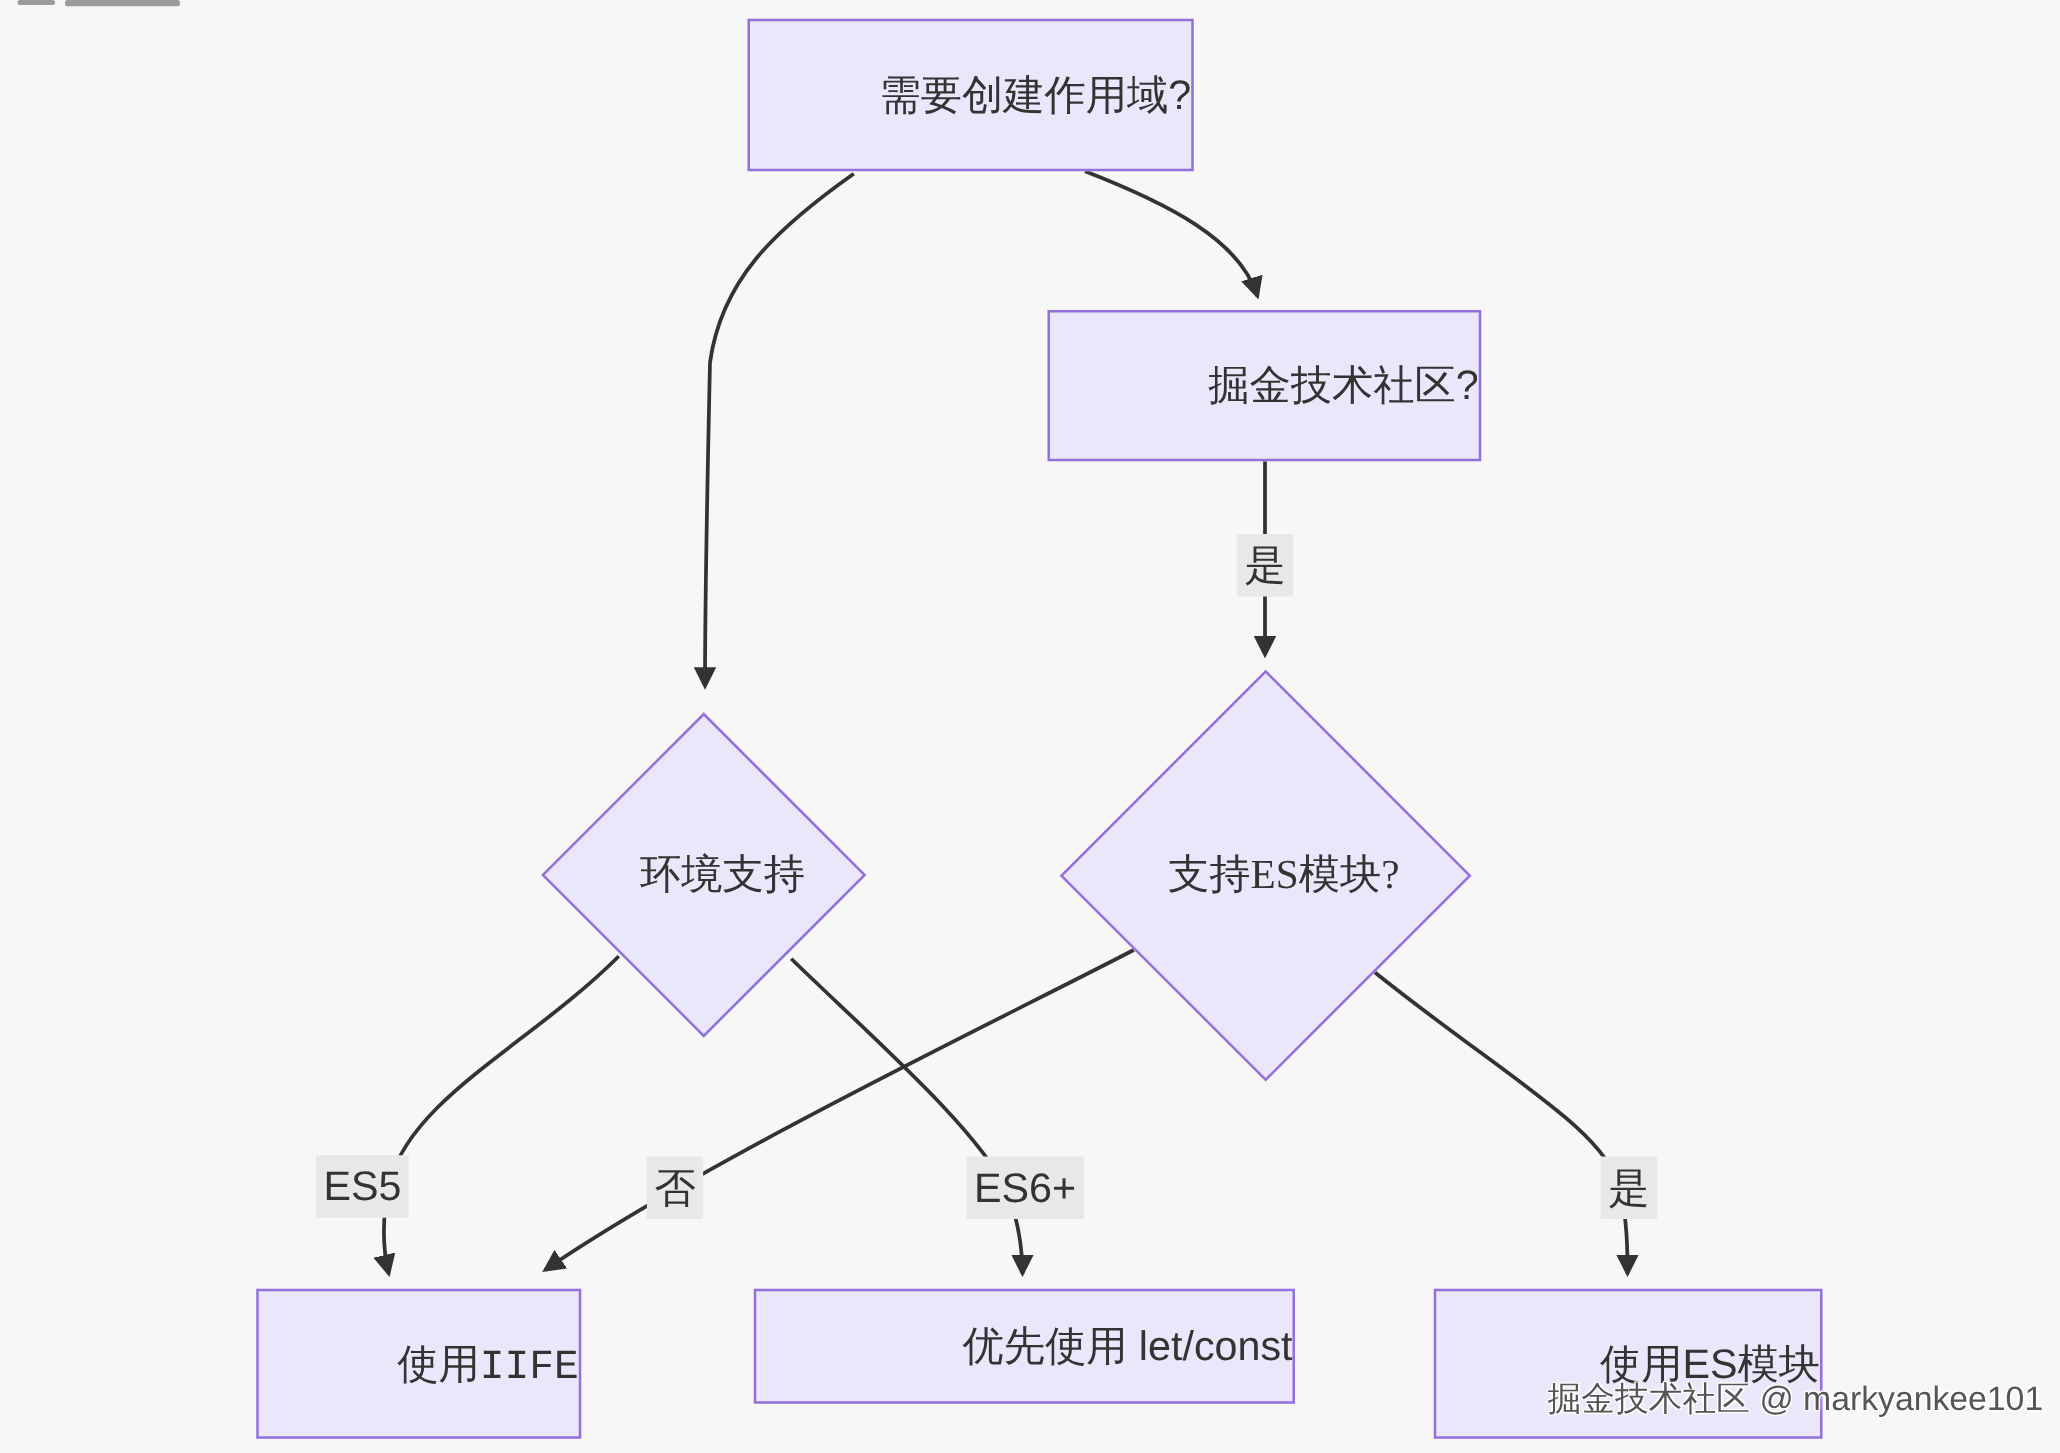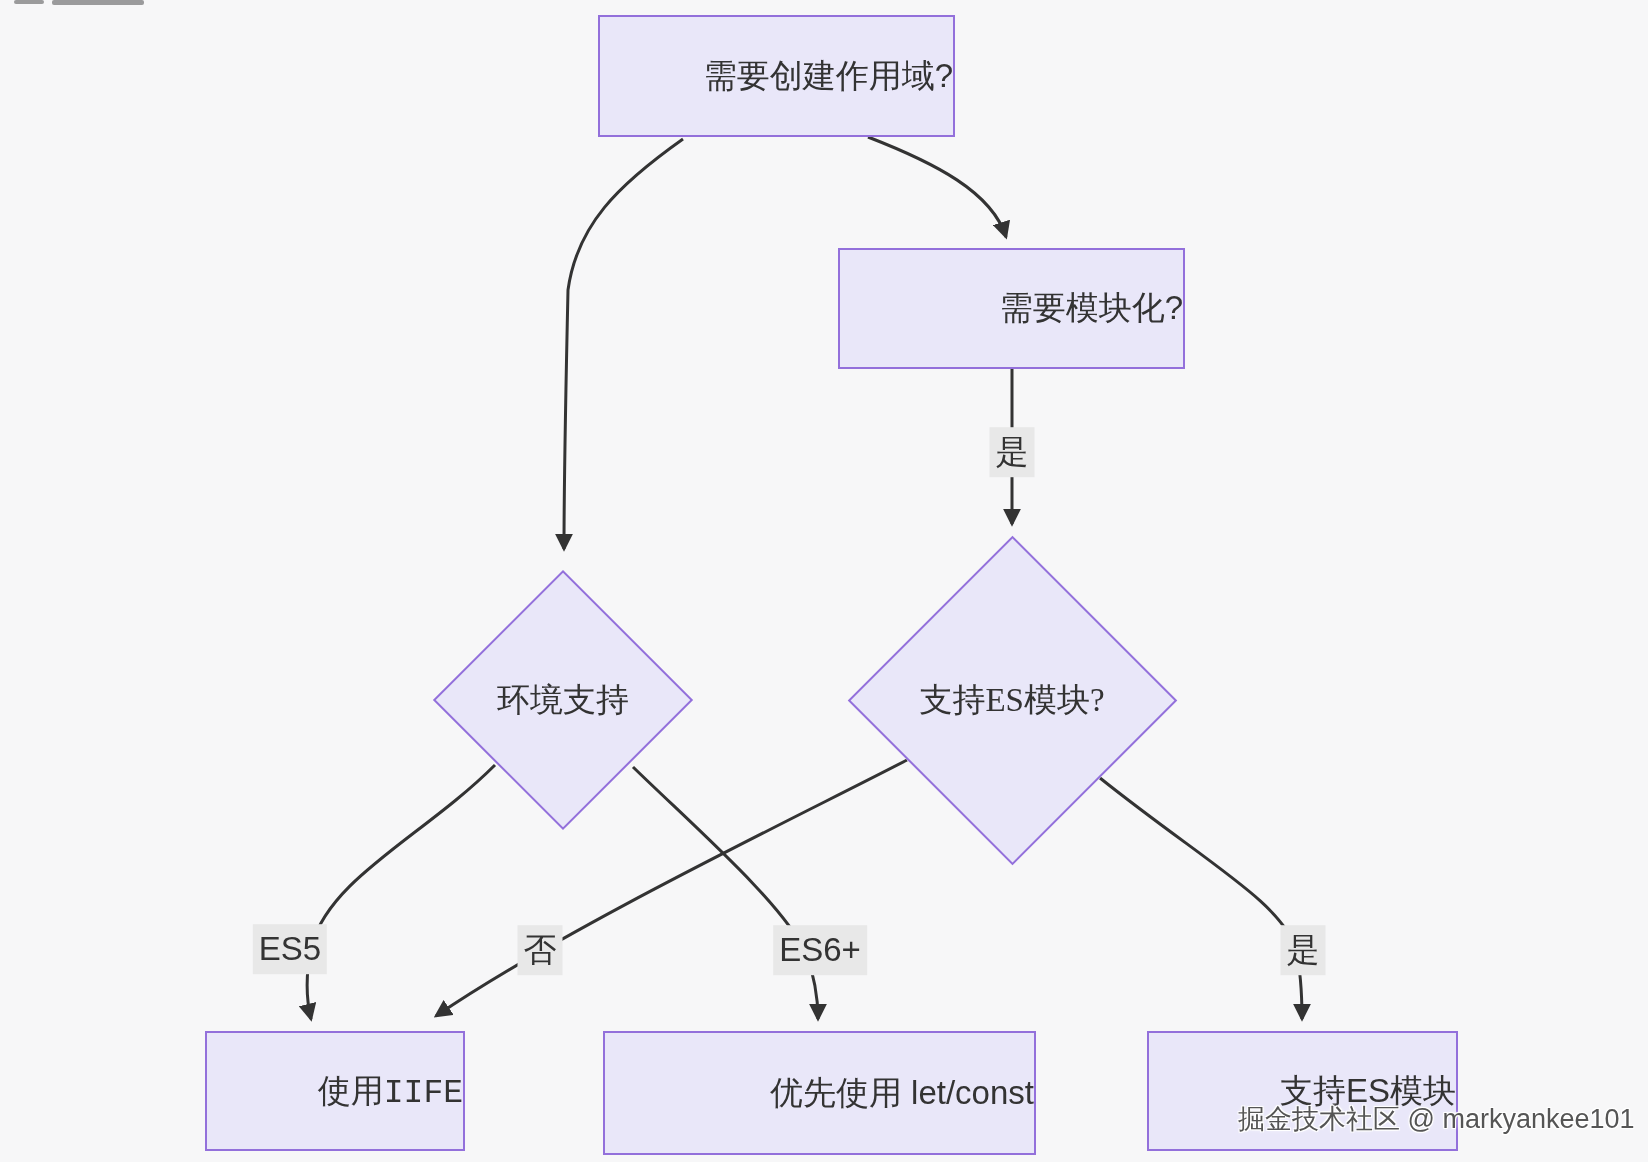--- a/index.html
+++ b/index.html
@@ -27,20 +27,21 @@
     font-size:33px;color:var(--text);white-space:nowrap;box-sizing:border-box;
   }
   .diamond{
     position:absolute;background:var(--node-fill);border:2px solid var(--node-border);
     transform:rotate(45deg);box-sizing:border-box;
   }
   .diamond-label{
     position:absolute;display:flex;align-items:center;justify-content:center;
     font-size:33px;color:var(--text);white-space:nowrap;
     transform:translate(-50%,-50%);
+    margin-left:15px;
   }
   .edge-label{
     position:absolute;transform:translate(-50%,-50%);
     background:var(--label-bg);color:var(--text);
     font-size:33px;line-height:1.2;padding:5px 6px;white-space:nowrap;
   }
   .watermark{
     position:absolute;left:1238px;top:1101px;
     font-size:27px;font-weight:400;color:var(--watermark);white-space:nowrap;
     text-shadow:1px 1px 0 #ffffff,-1px -1px 0 #ffffff,1px -1px 0 #ffffff,-1px 1px 0 #ffffff,0 0 4px #ffffff;
@@ -68,43 +69,43 @@
     <path class="edge" d="M 633 767 C 700 832, 782 903, 806 953 C 815 978, 818 1000, 818 1019" marker-end="url(#arrow)"></path>
     <path class="edge" d="M 907 760 C 795 818, 565 928, 436 1016" marker-end="url(#arrow)"></path>
     <path class="edge" d="M 1100 778 C 1205 862, 1283 903, 1296 950 C 1302 977, 1302 1002, 1302 1019" marker-end="url(#arrow)"></path>
   </svg>
 
   <div class="node" style="left:598px;top:15px;width:357px;height:122px;">
     <span>需要创建作用域?</span>
   </div>
 
   <div class="node" style="left:838px;top:248px;width:347px;height:121px;">
-    <span>需要模块化?</span>
+    <span>掘金技术社区?</span>
   </div>
 
   <div class="diamond" style="left:471px;top:608px;width:184px;height:184px;"></div>
   <div class="diamond-label" style="left:563px;top:700px;">
     <span>环境支持</span>
   </div>
 
   <div class="diamond" style="left:896px;top:584px;width:233px;height:233px;"></div>
   <div class="diamond-label" style="left:1012px;top:700px;font-family:Liberation Serif, serif;">
     <span>支持ES模块?</span>
   </div>
 
   <div class="node" style="left:205px;top:1031px;width:260px;height:120px;font-family:Liberation Mono, monospace;">
     <span>使用IIFE</span>
   </div>
 
-  <div class="node" style="left:603px;top:1031px;width:433px;height:124px;">
+  <div class="node" style="left:603px;top:1031px;width:433px;height:92px;">
     <span>优先使用 let/const</span>
   </div>
 
   <div class="node" style="left:1147px;top:1031px;width:311px;height:120px;">
-    <span>支持ES模块</span>
+    <span>使用ES模块</span>
   </div>
 
   <div class="edge-label" style="left:1012px;top:452px;">是</div>
   <div class="edge-label" style="left:290px;top:949px;">ES5</div>
   <div class="edge-label" style="left:540px;top:950px;">否</div>
   <div class="edge-label" style="left:820px;top:950px;">ES6+</div>
   <div class="edge-label" style="left:1303px;top:950px;">是</div>
 
   <div class="watermark">掘金技术社区 @ markyankee101</div>
 

